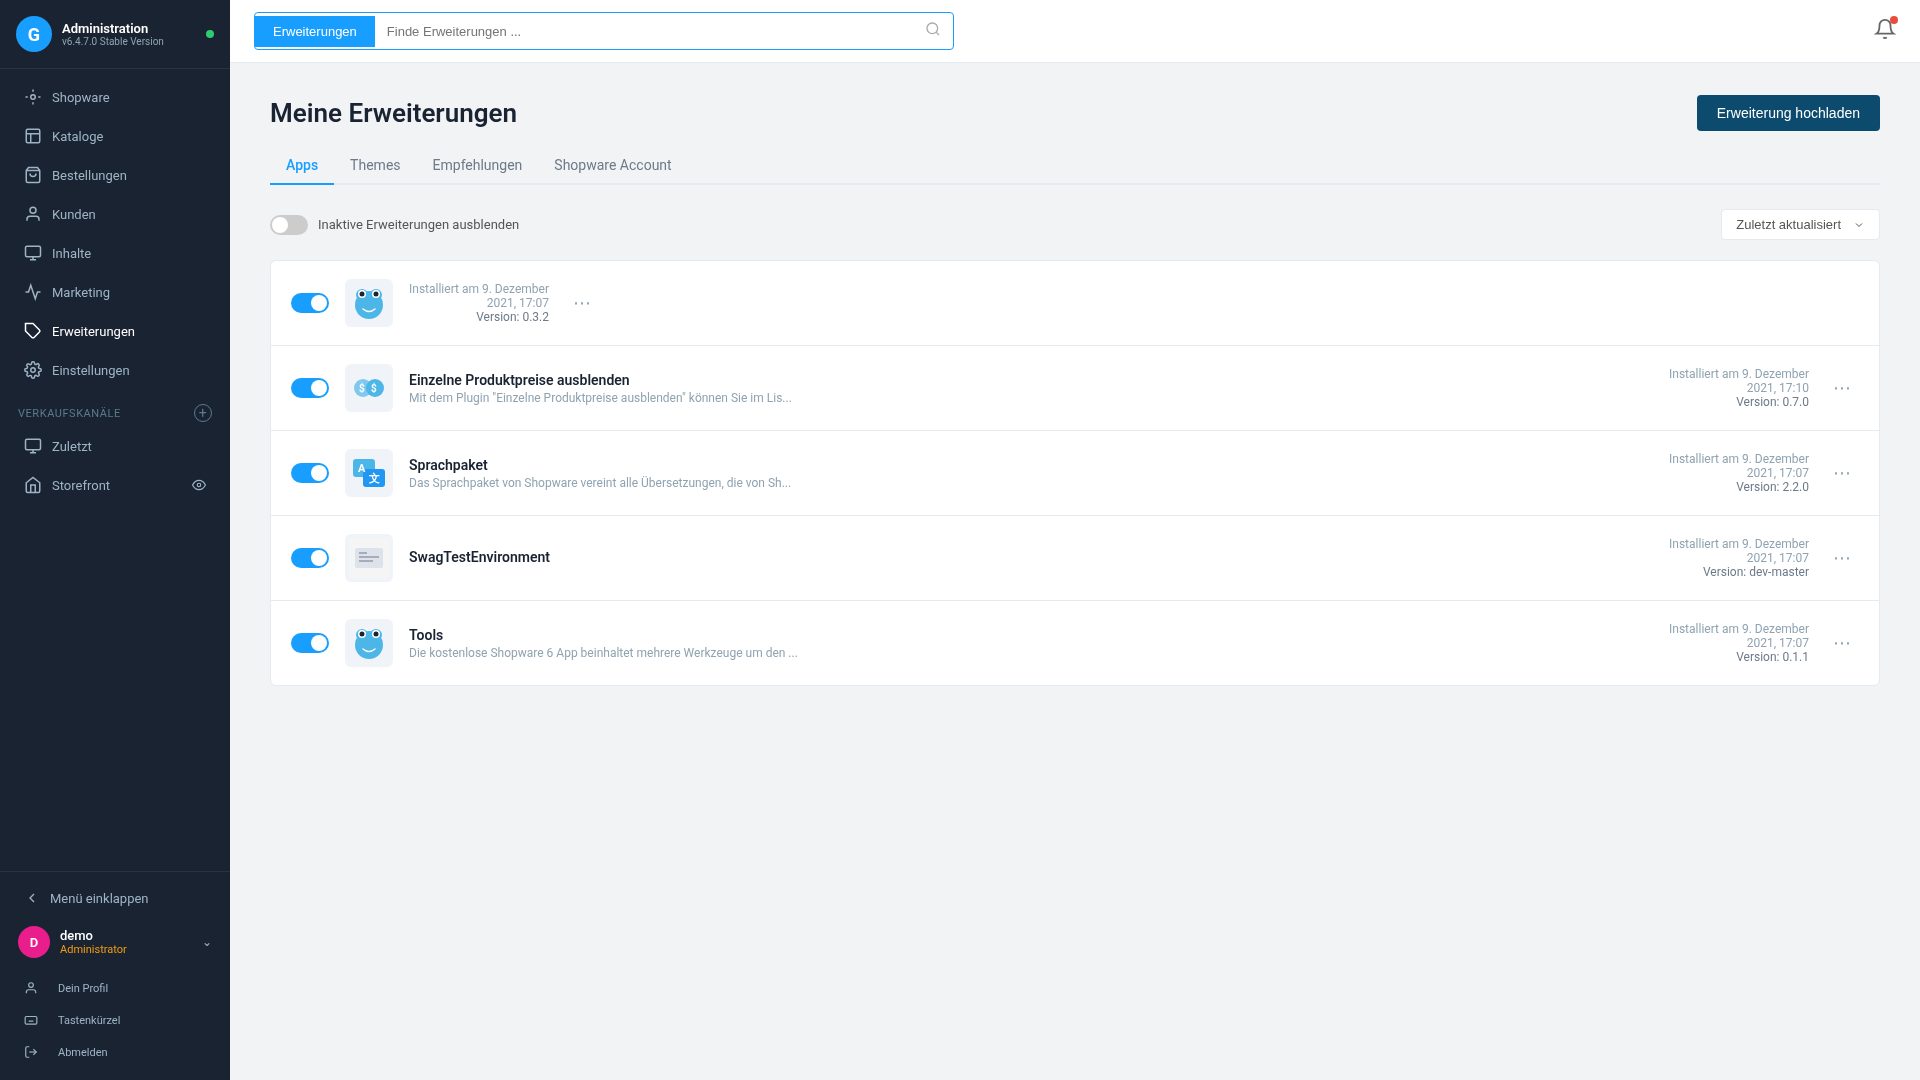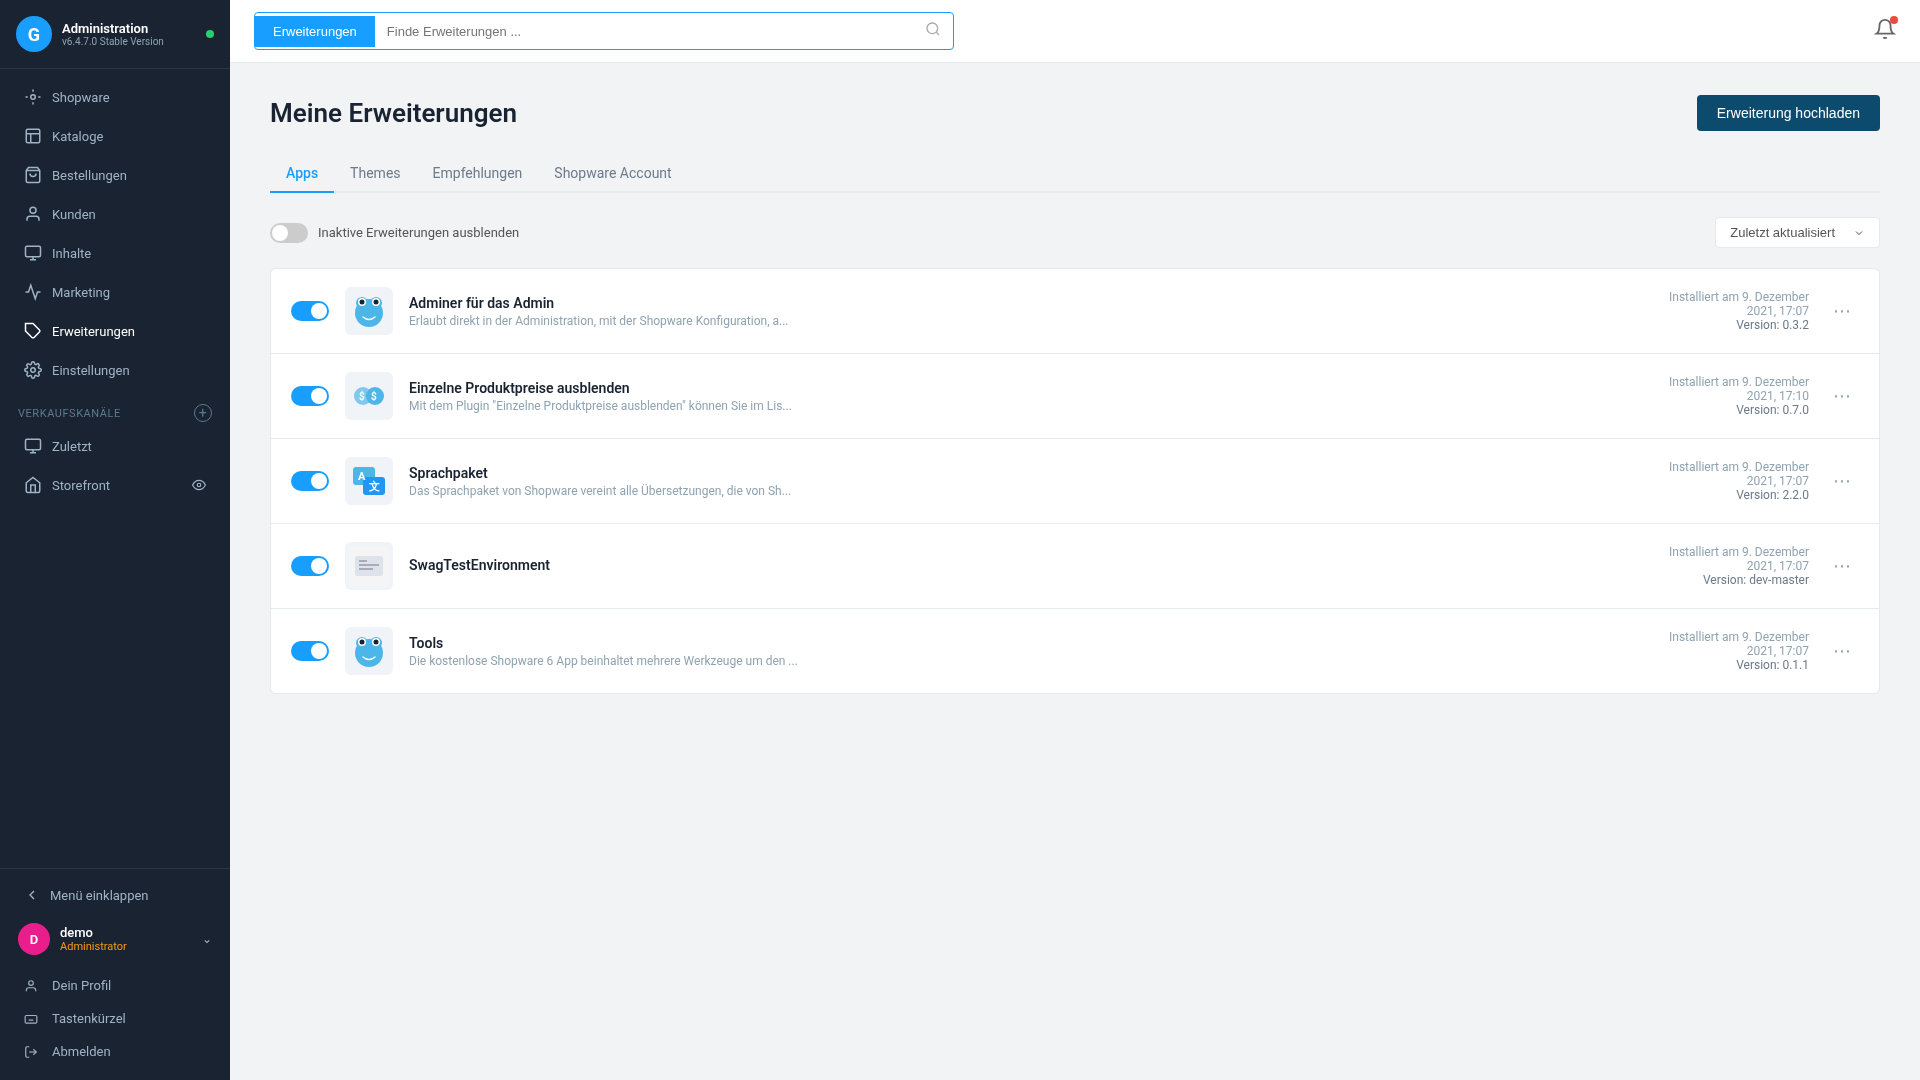--- a/index.html
+++ b/index.html
@@ -115,23 +115,23 @@
     }
     .user-info { flex: 1; }
     .user-name { font-size: 13px; color: #fff; font-weight: 500; }
     .user-role { font-size: 11px; color: #f39c12; }
     .user-chevron { color: #9eb4c4; font-size: 12px; }
 
     .user-menu-items { padding: 4px 0; }
     .user-menu-item {
       display: flex;
       align-items: flex-end;
-      gap: 14px;
+      gap: 20px;
       padding: 9px 18px;
-      font-size: 13px;
+      font-size: 11px;
       color: #9eb4c4;
       cursor: pointer;
     }
 
     
     .main {
       flex: 1;
       display: flex;
       flex-direction: column;
       overflow: hidden;
@@ -203,21 +203,21 @@
     .page-content {
       flex: 1;
       overflow-y: auto;
       padding: 32px 40px;
     }
 
     .page-header {
       display: flex;
       align-items: center;
       justify-content: space-between;
-      margin-bottom: 24px;
+      margin-bottom: 16px;
     }
     .page-title { font-size: 26px; font-weight: 600; color: #1a2332; }
     .upload-btn {
       background: #0c4a6e;
       color: #fff;
       border: none;
       padding: 10px 20px;
       border-radius: 4px;
       font-size: 14px;
       cursor: pointer;
@@ -275,21 +275,21 @@
     .sort-btn {
       background: #fff;
       border: 1px solid #e5e9f0;
       border-radius: 4px;
       padding: 7px 14px;
       font-size: 13px;
       cursor: pointer;
       color: #555;
       display: flex;
       align-items: center;
-      gap: 18px;
+      gap: 12px;
     }
 
     
     .extensions-list { display: flex; flex-direction: column; gap: 0; }
     .extension-card {
       background: #fff;
       border: 1px solid #e5e9f0;
       border-bottom: none;
       padding: 18px 20px;
       display: flex;
@@ -558,24 +558,20 @@
             <circle cx="20" cy="22" r="14" fill="#4db6e8"></circle>
             <circle cx="13" cy="12" r="6" fill="#4db6e8"></circle>
             <circle cx="27" cy="12" r="6" fill="#4db6e8"></circle>
             <circle cx="13" cy="11" r="4" fill="white"></circle>
             <circle cx="27" cy="11" r="4" fill="white"></circle>
             <circle cx="13" cy="11" r="2.5" fill="#1a2332"></circle>
             <circle cx="27" cy="11" r="2.5" fill="#1a2332"></circle>
             <path d="M14 26 Q20 31 26 26" stroke="white" stroke-width="1.5" fill="none" stroke-linecap="round"></path>
           </svg>
         </div>
-        <div class="ext-info">
-          <div class="ext-name">Adminer für das Admin</div>
-          <div class="ext-desc">Erlaubt direkt in der Administration, mit der Shopware Konfiguration, a...</div>
-        </div>
         <div class="ext-meta">
           <div>Installiert am 9. Dezember</div>
           <div>2021, 17:07</div>
           <div class="ext-meta-version">Version: 0.3.2</div>
         </div>
         <button class="ext-menu-btn">⋯</button>
       </div>
 
       <div class="extension-card">
         <div class="ext-toggle"></div>

